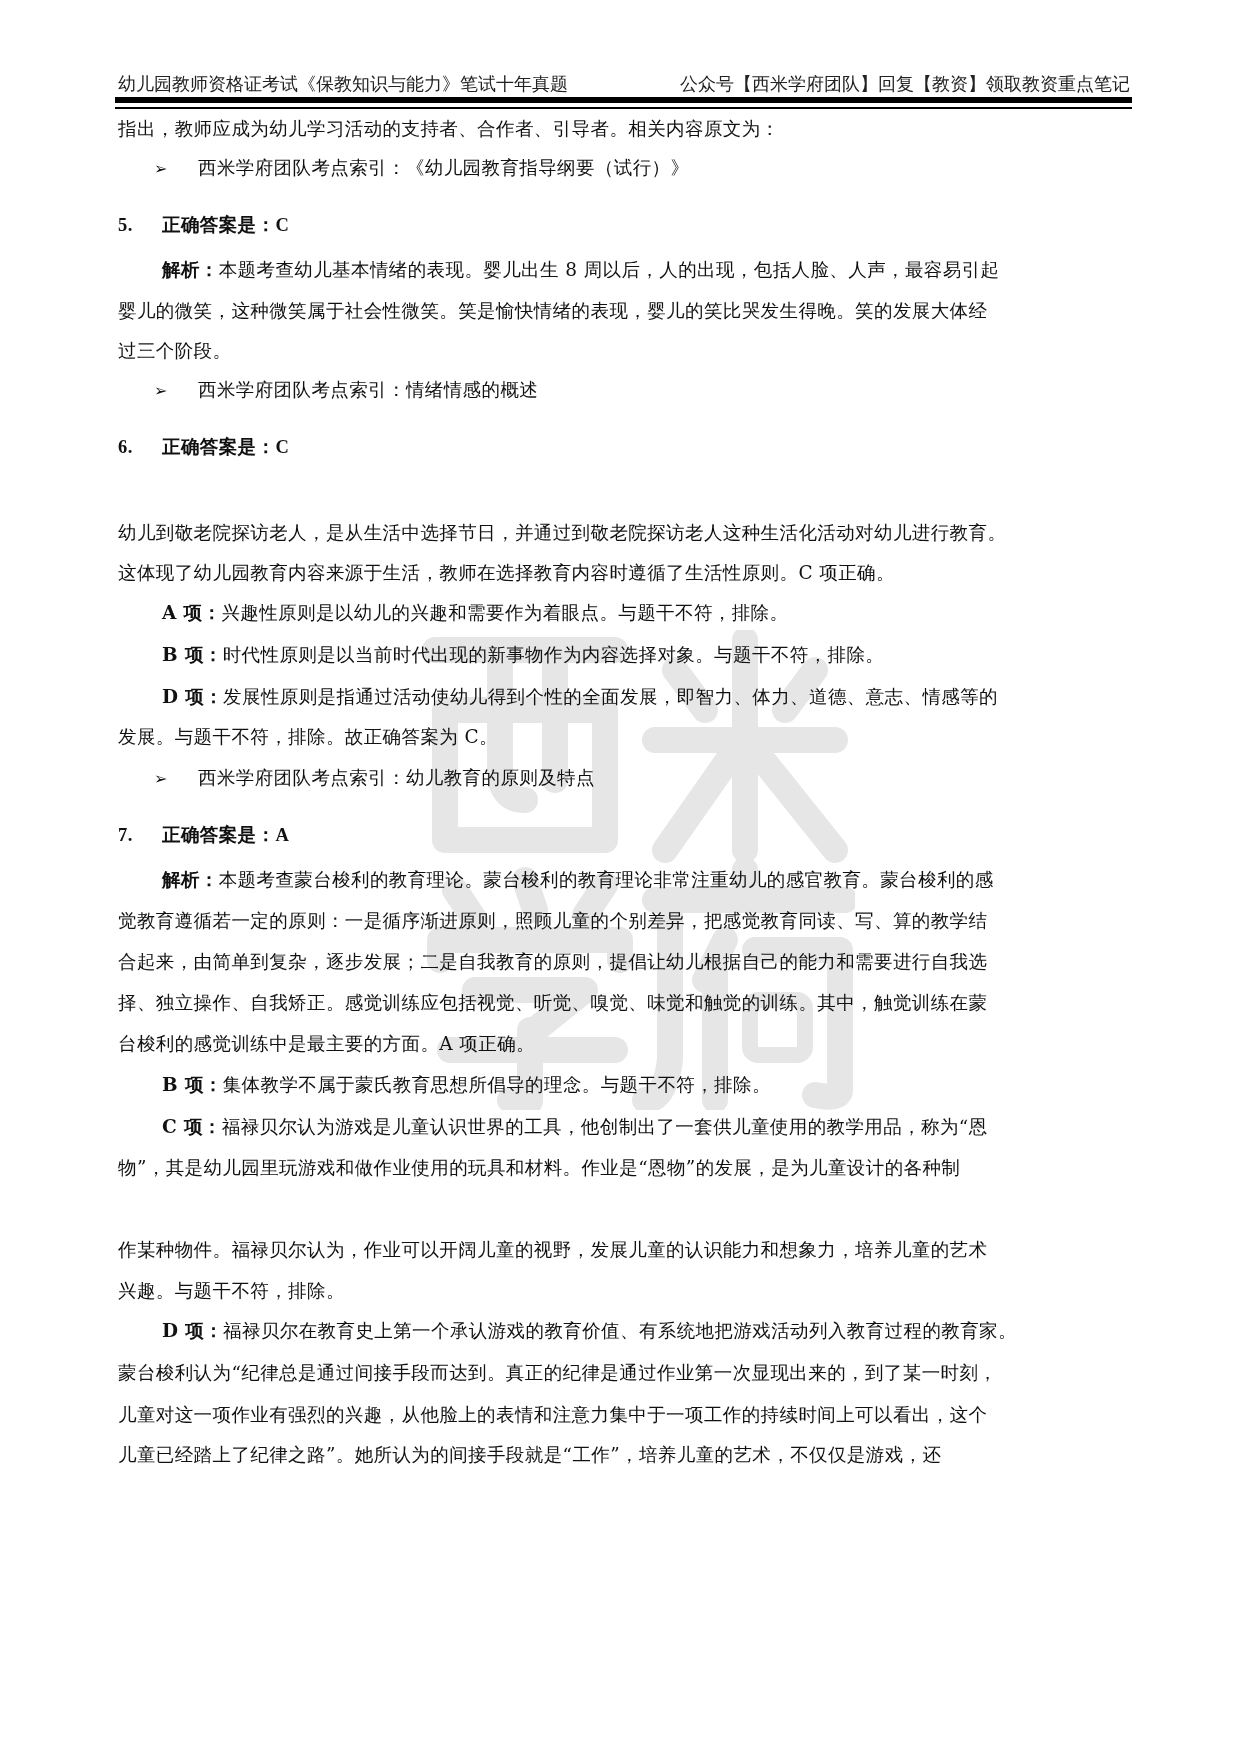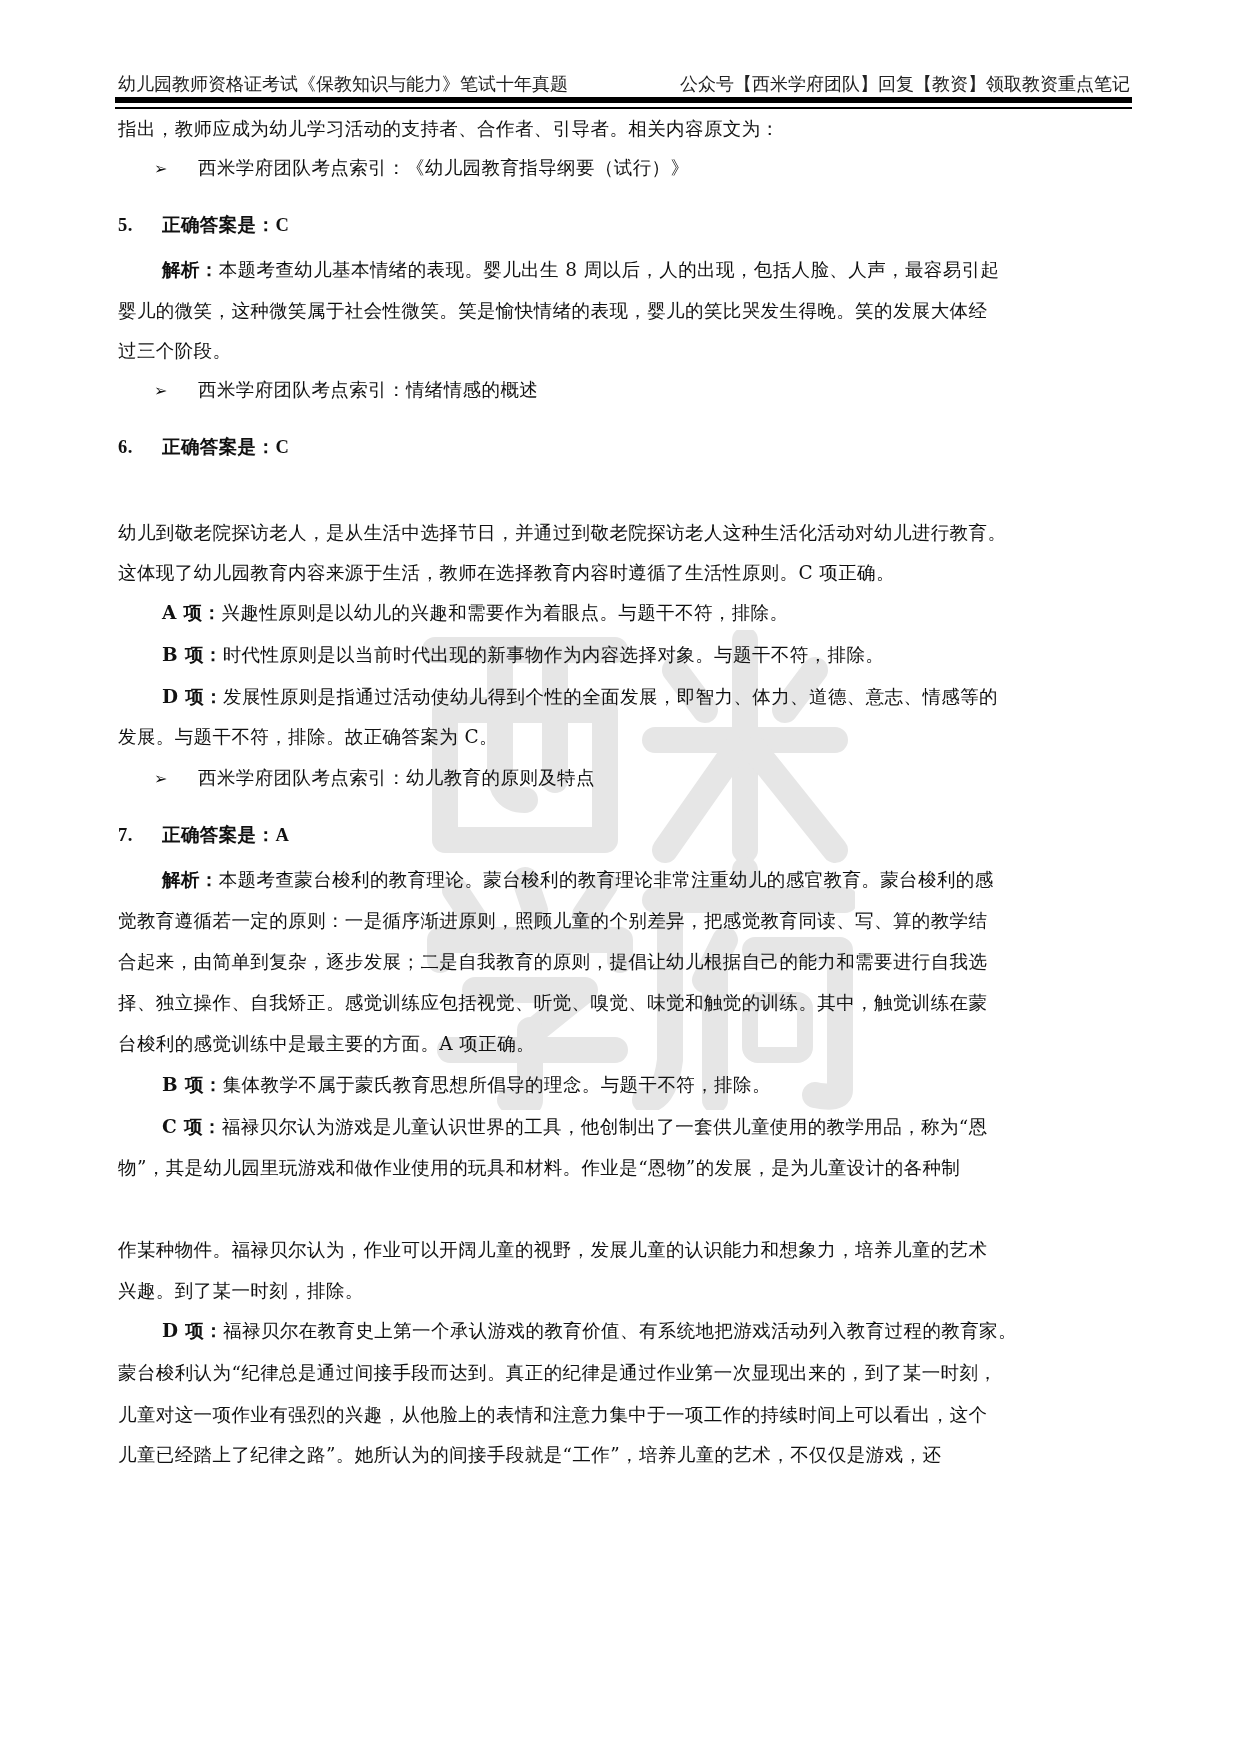--- a/index.html
+++ b/index.html
@@ -99,21 +99,21 @@
   </div>
   <div class="ln ind" style="top:867px"><b>解析：</b><span>本题考查蒙台梭利的教育理论。蒙台梭利的教育理论非常注重幼儿的感官教育。蒙台梭利的感</span></div>
   <div class="ln" style="top:908px">觉教育遵循若一定的原则：一是循序渐进原则，照顾儿童的个别差异，把感觉教育同读、写、算的教学结</div>
   <div class="ln" style="top:949px">合起来，由简单到复杂，逐步发展；二是自我教育的原则，提倡让幼儿根据自己的能力和需要进行自我选</div>
   <div class="ln" style="top:990px">择、独立操作、自我矫正。感觉训练应包括视觉、听觉、嗅觉、味觉和触觉的训练。其中，触觉训练在蒙</div>
   <div class="ln" style="top:1031px">台梭利的感觉训练中是最主要的方面。A 项正确。</div>
   <div class="ln ind" style="top:1072px"><b>B 项：</b><span>集体教学不属于蒙氏教育思想所倡导的理念。与题干不符，排除。</span></div>
   <div class="ln ind" style="top:1114px"><b>C 项：</b><span>福禄贝尔认为游戏是儿童认识世界的工具，他创制出了一套供儿童使用的教学用品，称为“恩</span></div>
   <div class="ln" style="top:1155px">物”，其是幼儿园里玩游戏和做作业使用的玩具和材料。作业是“恩物”的发展，是为儿童设计的各种制</div>
   <div class="ln" style="top:1237px">作某种物件。福禄贝尔认为，作业可以开阔儿童的视野，发展儿童的认识能力和想象力，培养儿童的艺术</div>
-  <div class="ln" style="top:1278px">兴趣。到了某一时刻，排除。</div>
+  <div class="ln" style="top:1278px">兴趣。与题干不符，排除。</div>
   <div class="ln ind" style="top:1318px"><b>D 项：</b><span>福禄贝尔在教育史上第一个承认游戏的教育价值、有系统地把游戏活动列入教育过程的教育家。</span></div>
   <div class="ln" style="top:1360px">蒙台梭利认为“纪律总是通过间接手段而达到。真正的纪律是通过作业第一次显现出来的，到了某一时刻，</div>
   <div class="ln" style="top:1402px">儿童对这一项作业有强烈的兴趣，从他脸上的表情和注意力集中于一项工作的持续时间上可以看出，这个</div>
   <div class="ln" style="top:1442px">儿童已经踏上了纪律之路”。她所认为的间接手段就是“工作”，培养儿童的艺术，不仅仅是游戏，还</div>
 
   <div class="foot foot-left">公众号西米学府团队原创整理</div>
   <div class="foot foot-mid">第 84 页 / 共 167 页</div>
   <div class="foot foot-right">公众号西米学府团队原创整理</div>
 </div>
 

